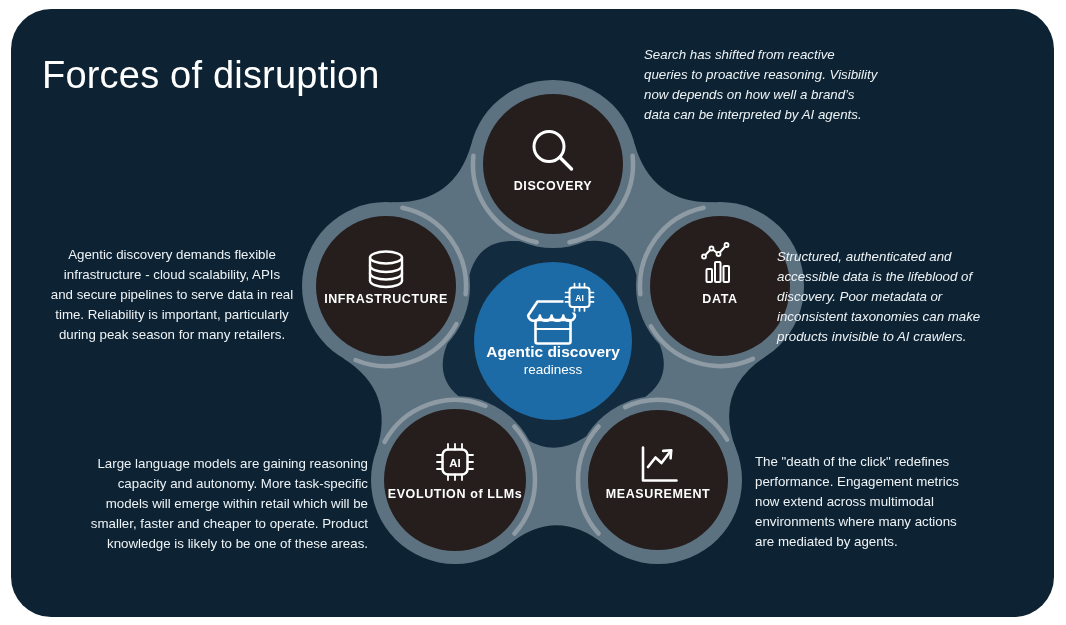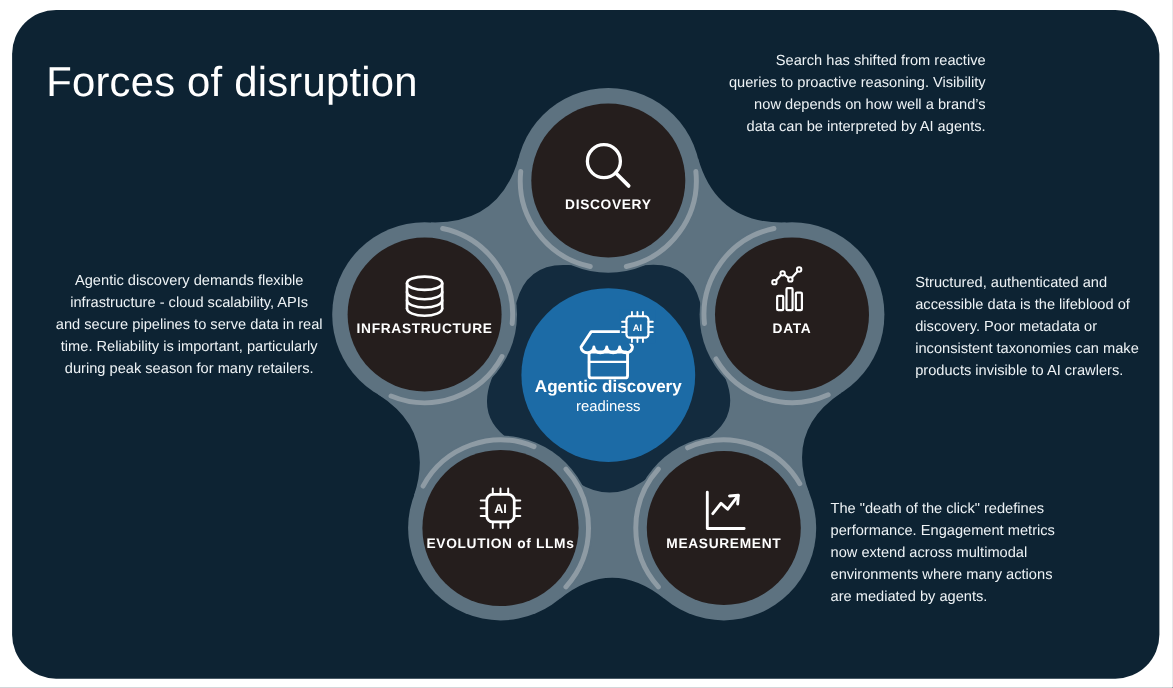--- a/index.html
+++ b/index.html
@@ -9,23 +9,23 @@
   html,body{margin:0;padding:0;background:#fff;}
   body{font-family:"Liberation Sans",sans-serif;}
   .stage{position:relative;width:1066px;height:625px;background:#fff;overflow:hidden;}
   .card{position:absolute;left:11px;top:9px;width:1043px;height:608px;
         background:var(--card-bg);border-radius:40px;}
   svg.diagram{position:absolute;left:0;top:0;}
   .title{position:absolute;left:42px;top:54px;font-size:38px;color:#ffffff;
          font-weight:400;letter-spacing:.2px;}
   .note{position:absolute;font-size:13.3px;line-height:1.5;color:#eef3f6;
         white-space:pre-line;}
-  .note-discovery{left:626px;top:45px;width:270px;text-align:right;}
+  .note-discovery{left:644px;top:45px;width:270px;text-align:left;font-style:italic;}
   .note-infrastructure{right:734px;top:245px;width:320px;text-align:center;}
-  .note-data{left:832px;top:247px;width:235px;text-align:left;}
+  .note-data{left:777px;top:247px;width:235px;text-align:left;font-style:italic;}
   .note-evolution{right:698px;top:454px;width:330px;text-align:right;}
   .note-measurement{left:755px;top:452px;width:240px;text-align:left;}
 
   .slate{fill:var(--slate);}
   .blob{fill:var(--blob);}
   .cres{stroke:var(--slate-hl);stroke-width:4.5;fill:none;stroke-linecap:round;}
   .nodec{fill:var(--node);}
   .bluec{fill:var(--blue);}
   .ic{stroke:#ffffff;fill:none;stroke-linecap:round;stroke-linejoin:round;}
   .ictext{fill:#ffffff;stroke:none;font-weight:700;text-anchor:middle;
@@ -167,18 +167,23 @@
   <div class="note note-infrastructure">Agentic discovery demands flexible
 infrastructure - cloud scalability, APIs
 and secure pipelines to serve data in real
 time. Reliability is important, particularly
 during peak season for many retailers.</div>
   <div class="note note-data">Structured, authenticated and
 accessible data is the lifeblood of
 discovery. Poor metadata or
 inconsistent taxonomies can make
 products invisible to AI crawlers.</div>
+  <div class="note note-evolution">Large language models are gaining reasoning
+capacity and autonomy. More task-specific
+models will emerge within retail which will be
+smaller, faster and cheaper to operate. Product
+knowledge is likely to be one of these areas.</div>
   <div class="note note-measurement">The "death of the click" redefines
 performance. Engagement metrics
 now extend across multimodal
 environments where many actions
 are mediated by agents.</div>
 </div>
 
 </body></html>

